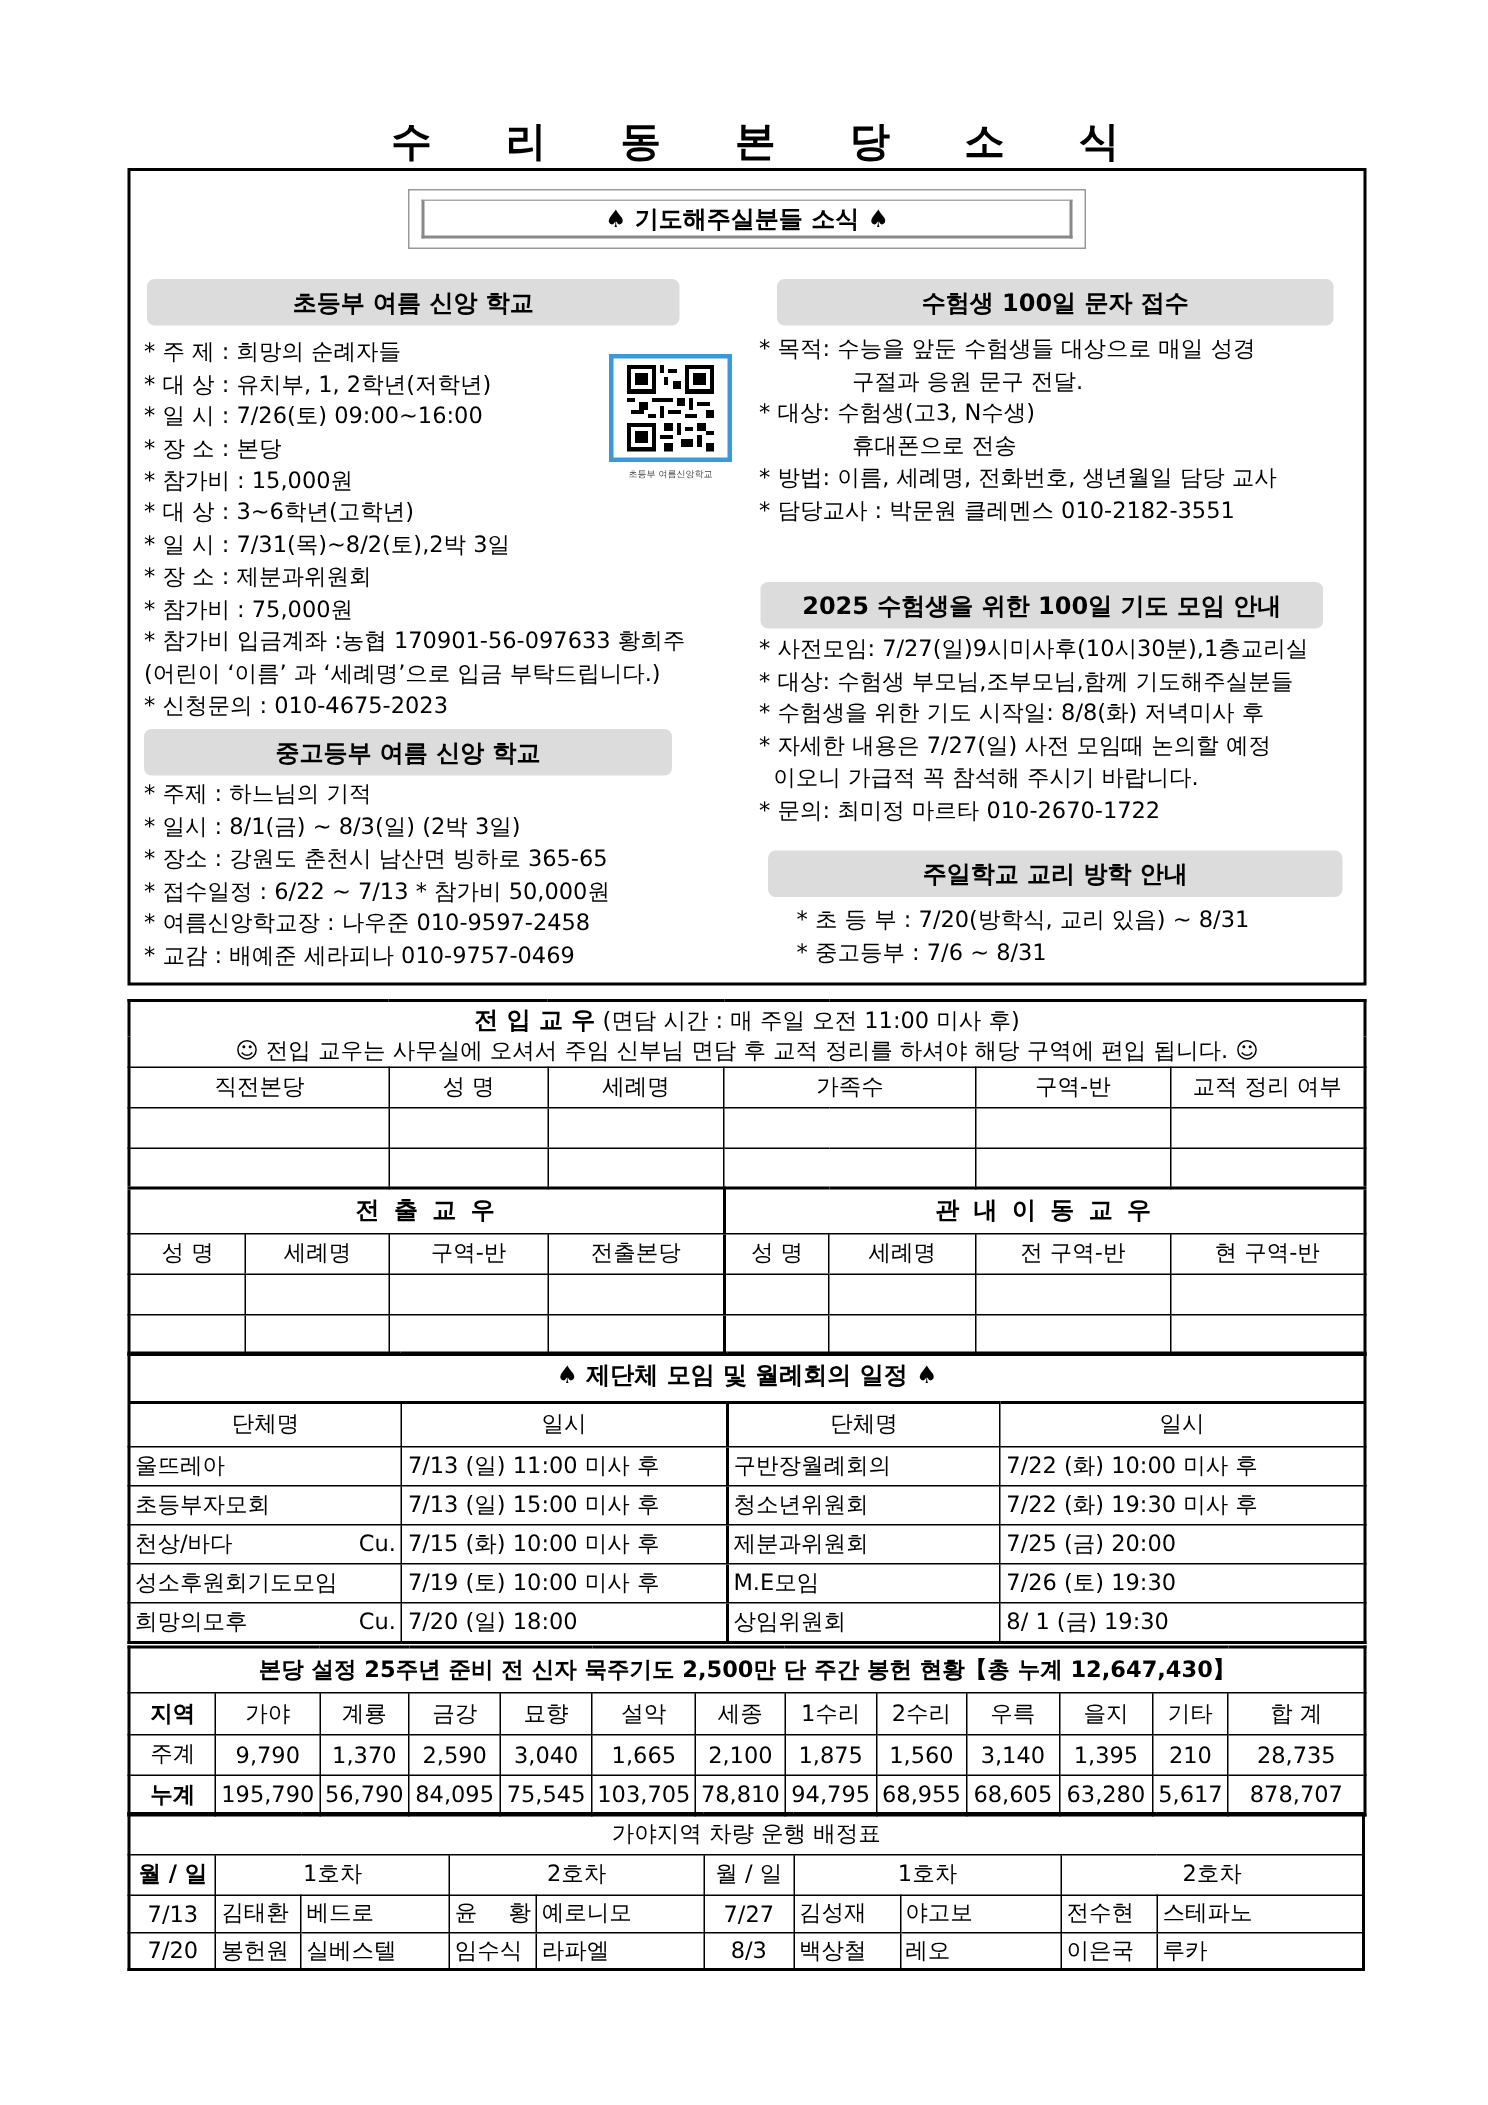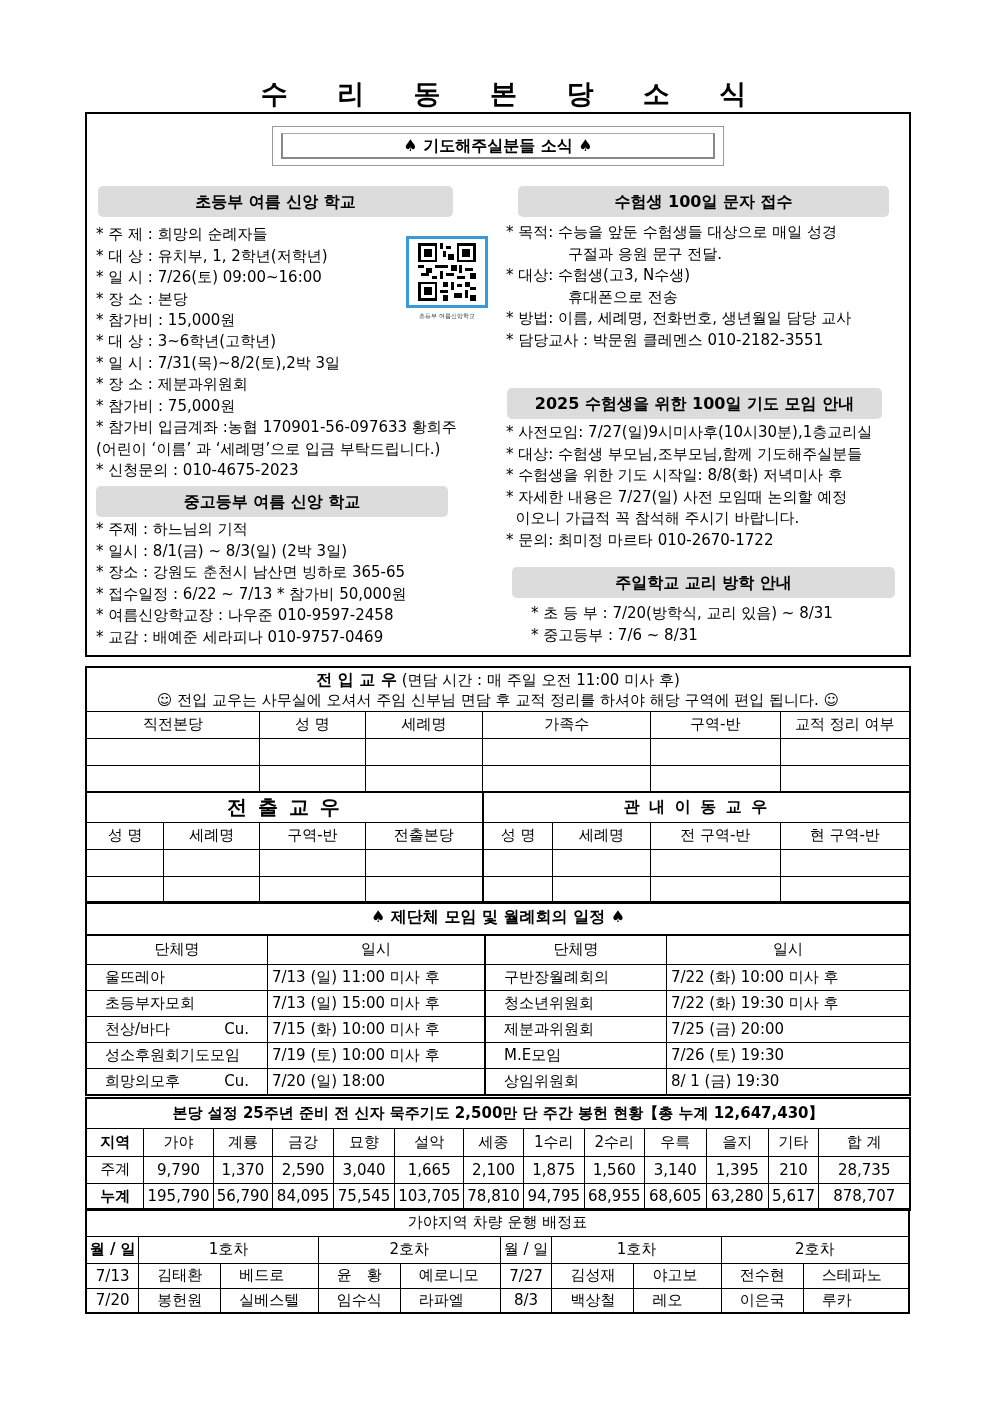--- a/index.html
+++ b/index.html
@@ -17,21 +17,21 @@
   .qr svg { width: 100%; height: 100%; }
   .qr-cap { position: absolute; left: 312px; top: 198px; width: 96px; font-size: 6px; text-align: center; color: #444; }
   table { border-collapse: collapse; position: absolute; font-size: 15px; }
   td, th { border: 1px solid #000; text-align: center; font-weight: normal; padding: 0 2px; white-space: nowrap; }
   .t1 { left: 85px; top: 666px; width: 826px; border: 2px solid #000; }
   .t1 td { height: 27px; }
   .bold { font-weight: bold; }
   .dotR { border-right: 1px dotted #000 !important; }
   .thickR { border-right: 2px solid #000 !important; }
   .thickT { border-top: 2px solid #000 !important; }
-  .just { text-align: justify; text-align-last: justify; padding: 0 18px; }
+  .just { text-align: justify; text-align-last: justify; padding: 0 3px; }
   .left { text-align: left; padding-left: 4px; }
   .t4 td { height: 25px; }
 </style>
 </head>
 <body>
 
 <div class="page-title">수 리 동 본 당 소 식</div>
 
 <div class="top-box">
   <div class="banner">
@@ -172,21 +172,21 @@
   </tr>
   <tr>
     <td colspan="2"></td>
         <td class="dotR"></td>
         <td></td>
     <td colspan="2"></td>
         <td></td>
         <td></td>
   </tr>
   <tr>
-    <td colspan="4" class="bold thickT thickR" style="height:30px; font-size:20px; letter-spacing:2px;text-align:center;">전 출 교 우</td>
+    <td colspan="4" class="bold thickT thickR" style="height:30px; font-size:16px; letter-spacing:2px;text-align:center;">전 출 교 우</td>
     <td colspan="4" class="bold thickT" style="height:30px; font-size:16px; letter-spacing:2px;">관 내 이 동 교 우</td>
   </tr>
   <tr>
     <td class="dotR">성 명</td>
     <td>세례명</td>
     <td>구역-반</td>
     <td class="thickR">전출본당</td>
     <td class="dotR">성 명</td>
     <td>세례명</td>
     <td>전 구역-반</td>

